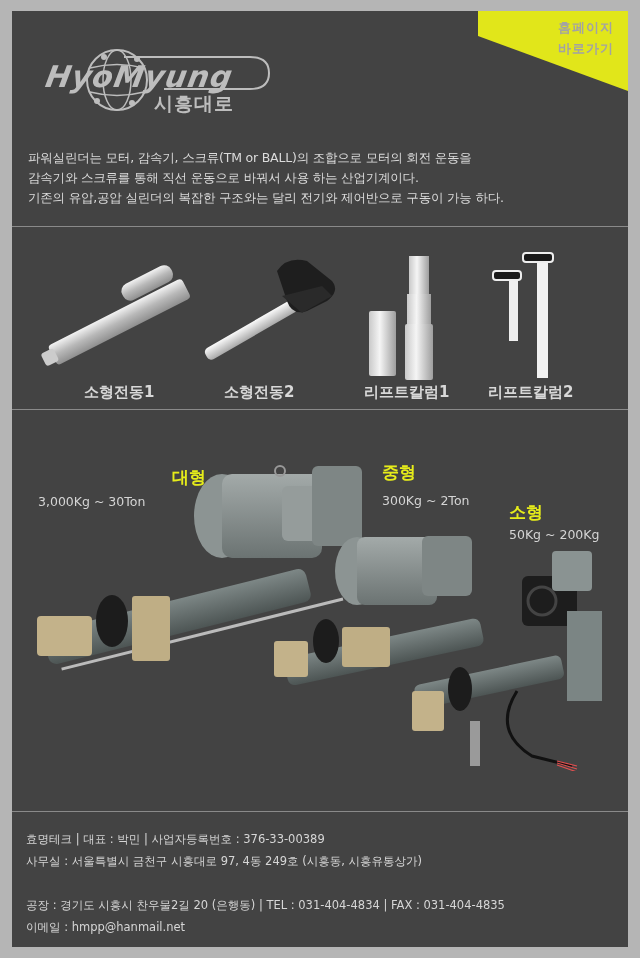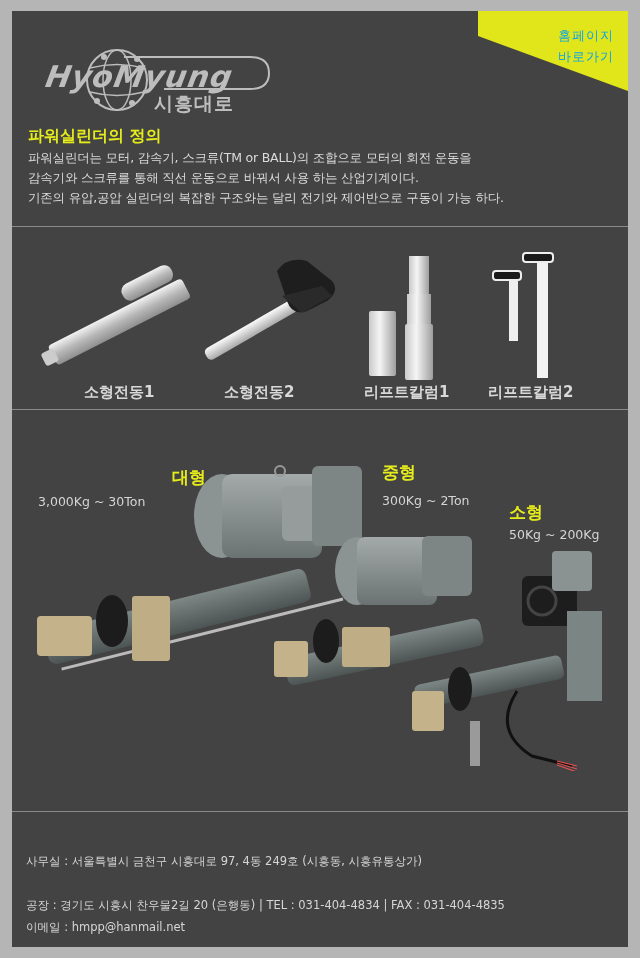--- a/index.html
+++ b/index.html
@@ -5,21 +5,21 @@
   html,body{margin:0;padding:0;}
   body{width:640px;height:958px;background:#b5b5b5;position:relative;overflow:hidden;font-family:"DejaVu Sans","Liberation Sans",sans-serif;}
   .panel{position:absolute;left:12px;top:11px;width:616px;height:936px;background:#434343;overflow:hidden;}
   .divider{position:absolute;left:0;width:616px;height:1px;background:#8a8a8a;}
   
   .logo{position:absolute;left:22px;top:28px;width:240px;height:80px;}
   .logo-text{position:absolute;left:12px;top:20px;font-family:"DejaVu Sans",sans-serif;font-weight:bold;font-style:italic;font-size:30px;letter-spacing:1px;color:#bdbdbd;transform:skewX(-10deg);}
   .logo-sub{position:absolute;left:120px;top:52px;font-size:19px;font-weight:bold;color:#bdbdbd;letter-spacing:1px;}
   
   .corner{position:absolute;right:0;top:0;width:150px;height:80px;}
-  .corner-text{position:absolute;right:14px;top:14px;font-size:13px;font-weight:normal;color:#0ea5e9;text-align:center;line-height:21px;letter-spacing:1px;}
+  .corner-text{position:absolute;right:14px;top:6px;font-size:13px;font-weight:bold;color:#a3a3a3;text-align:center;line-height:21px;letter-spacing:1px;}
   
   .def-title{position:absolute;left:16px;top:115px;font-size:16px;font-weight:bold;color:#e6ec1a;}
   .def-line{position:absolute;left:16px;font-size:12.5px;color:#dcdcdc;white-space:nowrap;letter-spacing:-0.2px;}
   
   .product-label{position:absolute;top:372px;font-size:15px;font-weight:bold;color:#d8d8d8;white-space:nowrap;}
   .prod{position:absolute;}
   
   .size-title{position:absolute;font-size:17px;font-weight:bold;color:#e6ec1a;}
   .size-range{position:absolute;font-size:12.5px;color:#d5d5d5;white-space:nowrap;}
   .options{position:absolute;left:34px;top:770px;font-size:14px;font-weight:bold;white-space:nowrap;}
@@ -52,21 +52,20 @@
   <div class="corner">
     <svg width="150" height="80" viewBox="0 0 150 80" style="position:absolute;left:0;top:0;">
       <polygon points="0,0 150,0 150,80 0,25" fill="#e1e61a"></polygon>
     </svg>
     <div class="corner-text">
       <div>홈페이지</div>
       <div>바로가기</div>
     </div>
   </div>
 
-  <div class="def-title">파워실린더의 정의</div>
   <div class="def-line" style="top:139px;">파워실린더는 모터, 감속기, 스크류(TM or BALL)의 조합으로 모터의 회전 운동을</div>
   <div class="def-line" style="top:179px;">기존의 유압,공압 실린더의 복잡한 구조와는 달리 전기와 제어반으로 구동이 가능 하다.</div>
   <div class="def-line" style="top:159px;">감속기와 스크류를 통해 직선 운동으로 바꿔서 사용 하는 산업기계이다.</div>
 
   <div class="divider" style="top:215px;"></div>
 
   <svg class="prod" style="left:20px;top:250px;" width="180" height="110" viewBox="0 0 180 110">
     <defs>
         <linearGradient id="silver" x1="0" y1="0" x2="0" y2="1">
           <stop offset="0" stop-color="#f2f2f2"></stop>
@@ -172,16 +171,17 @@
   <div class="size-title" style="left:124px;top:455px;padding-left:36px;">대형</div>
   <div class="size-range" style="left:26px;top:483px;">3,000Kg ~ 30Ton</div>
   <div class="size-title" style="left:370px;top:450px;">중형</div>
   <div class="size-range" style="left:370px;top:482px;">300Kg ~ 2Ton</div>
   <div class="size-title" style="left:497px;top:490px;">소형</div>
   <div class="size-range" style="left:497px;top:516px;">50Kg ~ 200Kg</div>
 
 
   <div class="divider" style="top:800px;"></div>
 
+  <div class="footer-line" style="top:821px;">효명테크 | 대표 : 박민 | 사업자등록번호 : 376-33-00389</div>
   <div class="footer-line" style="top:843px;">사무실 : 서울특별시 금천구 시흥대로 97, 4동 249호 (시흥동, 시흥유통상가)</div>
   <div class="footer-line" style="top:887px;">공장 : 경기도 시흥시 찬우물2길 20 (은행동) | TEL : 031-404-4834 | FAX : 031-404-4835</div>
   <div class="footer-line" style="top:909px;">이메일 : hmpp@hanmail.net</div>
 </div>
 
 </body></html>

